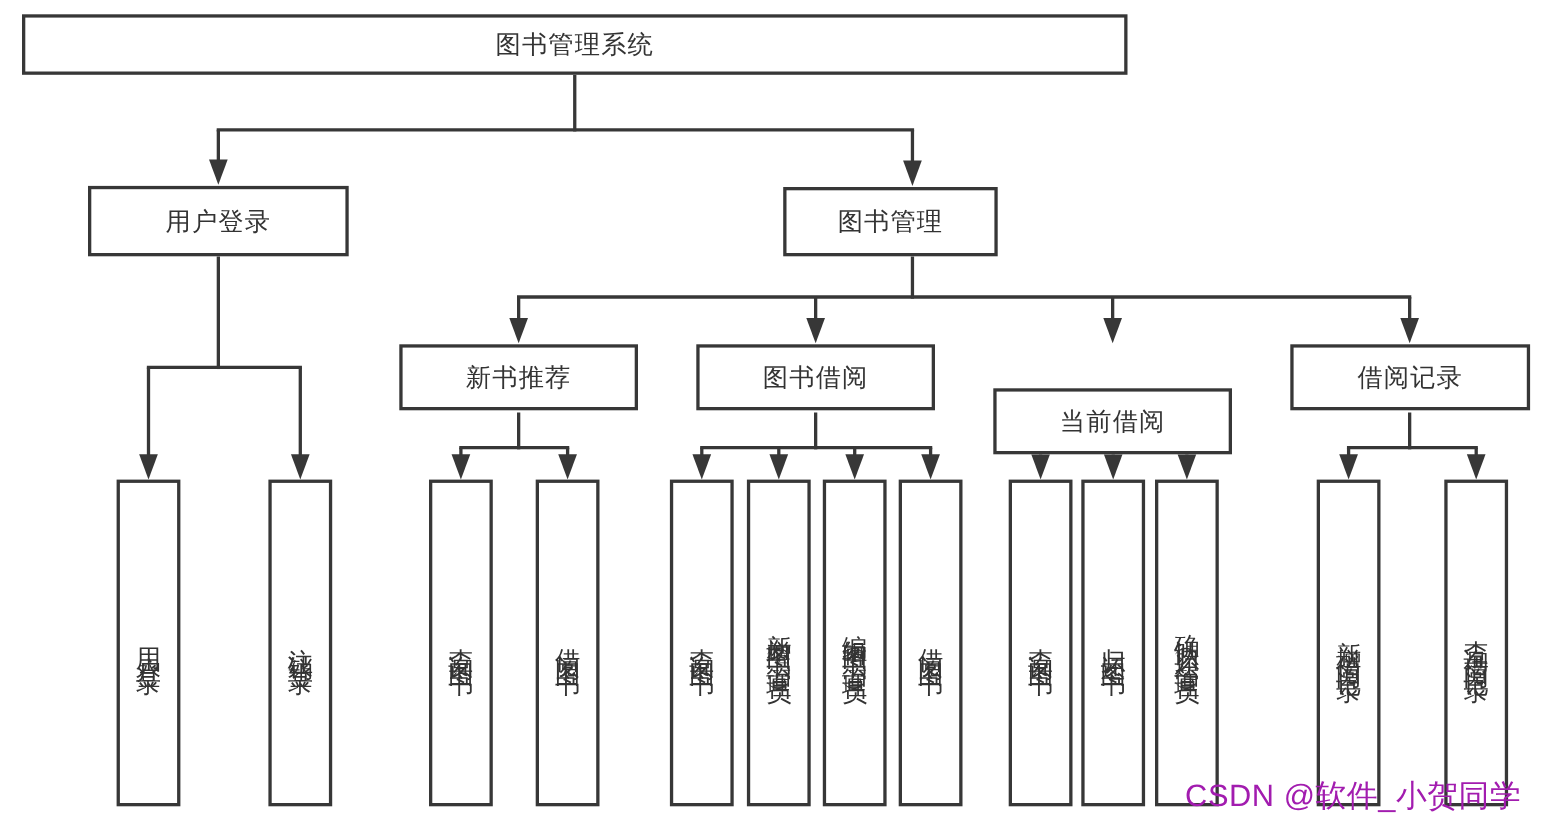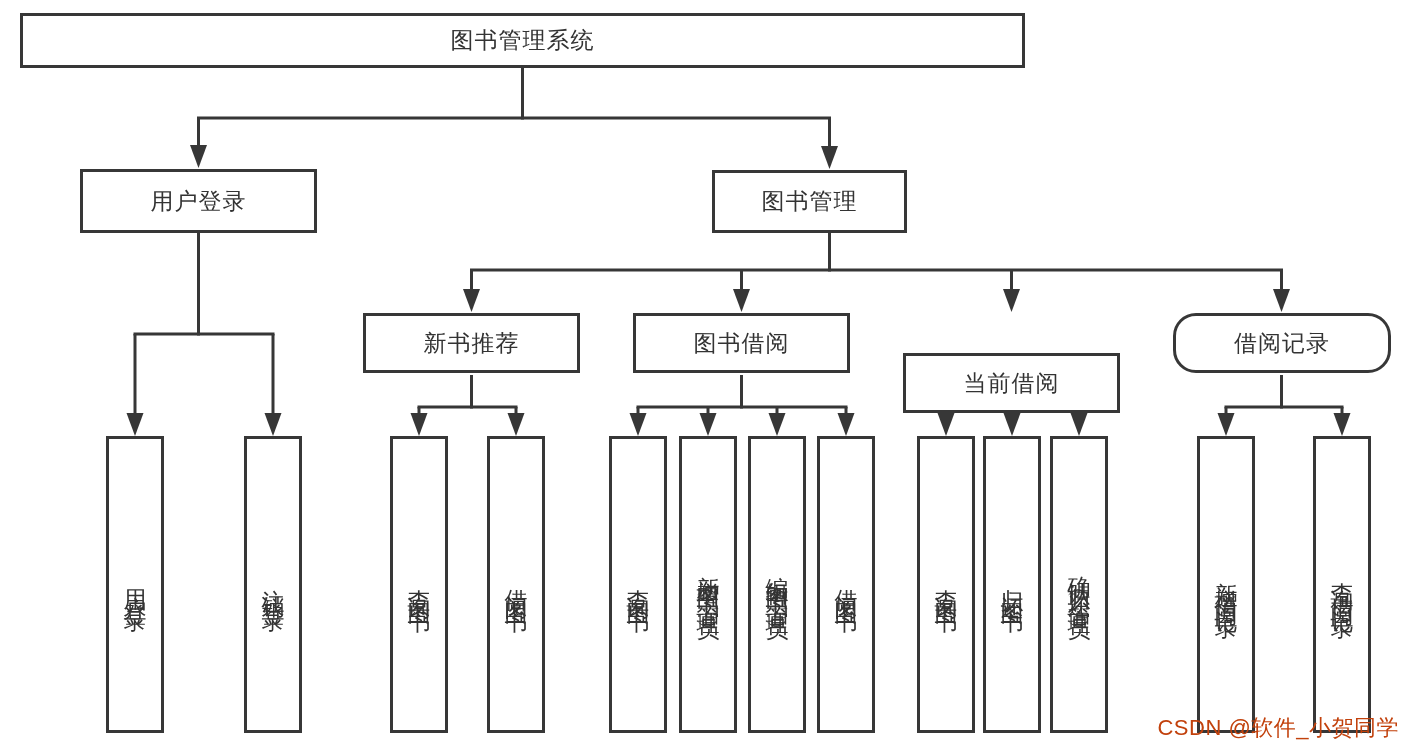--- a/index.html
+++ b/index.html
@@ -29,23 +29,23 @@
     display:flex;align-items:center;justify-content:center;
     color:#333333;
     font-size:23px;
     writing-mode:vertical-rl;
     text-orientation:mixed;
     letter-spacing:7px;
     line-height:1;
   }
   .watermark{
     position:absolute;
-    right:6px;bottom:4px;
-    color:#c2410c;
-    font-size:22px;
+    right:22px;bottom:4px;
+    color:#a21caf;
+    font-size:28px;
     letter-spacing:0.5px;
     white-space:nowrap;
   }
   svg line{stroke:#373737;stroke-width:3;}
   svg polygon{fill:#373737;stroke:none;}
 </style>
 </head>
 <body>
 
 <div id="canvas">
@@ -139,21 +139,21 @@
 
   <div class="node" style="left:363px;top:313px;width:217px;height:60px;">
     <span>新书推荐</span>
   </div>
   <div class="node" style="left:633px;top:313px;width:217px;height:60px;">
     <span>图书借阅</span>
   </div>
   <div class="node" style="left:903px;top:313px;width:217px;height:60px;margin-top:40px;">
     <span>当前借阅</span>
   </div>
-  <div class="node" style="left:1173px;top:313px;width:218px;height:60px;border-radius:23px;">
+  <div class="node" style="left:1173px;top:313px;width:218px;height:60px;">
     <span>借阅记录</span>
   </div>
 
   <div class="vnode" style="left:106px;top:436px;width:58px;height:297px;">
     <span>用户登录</span>
   </div>
   <div class="vnode" style="left:244px;top:436px;width:58px;height:297px;">
     <span>注销登录</span>
   </div>
 

